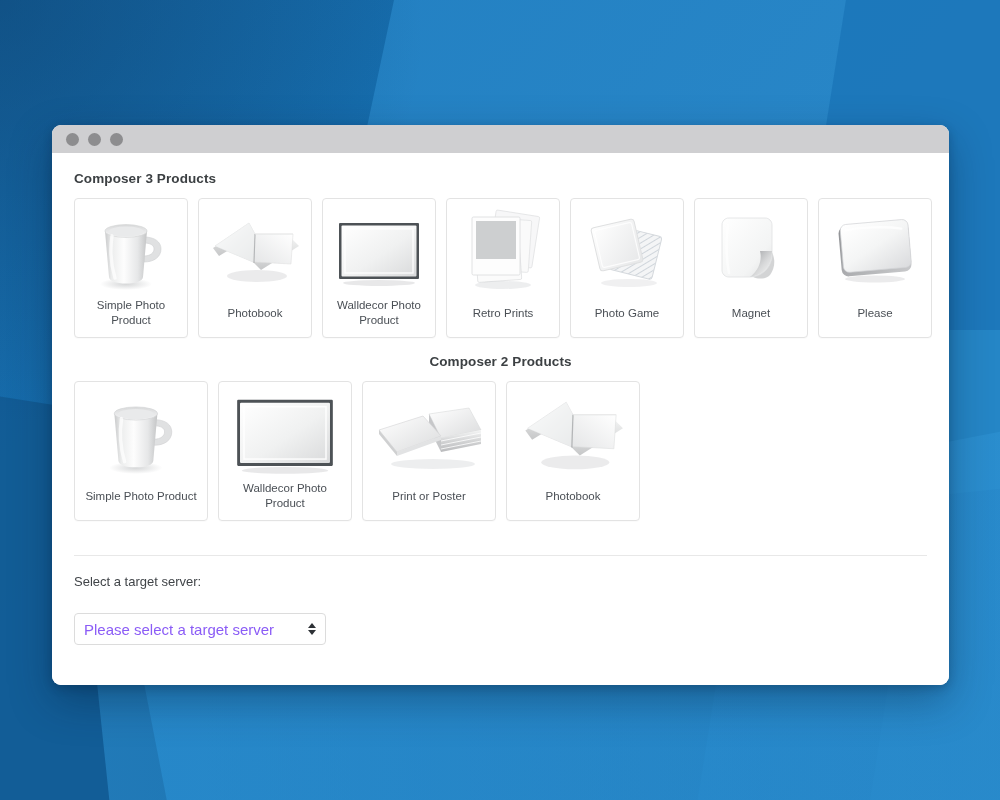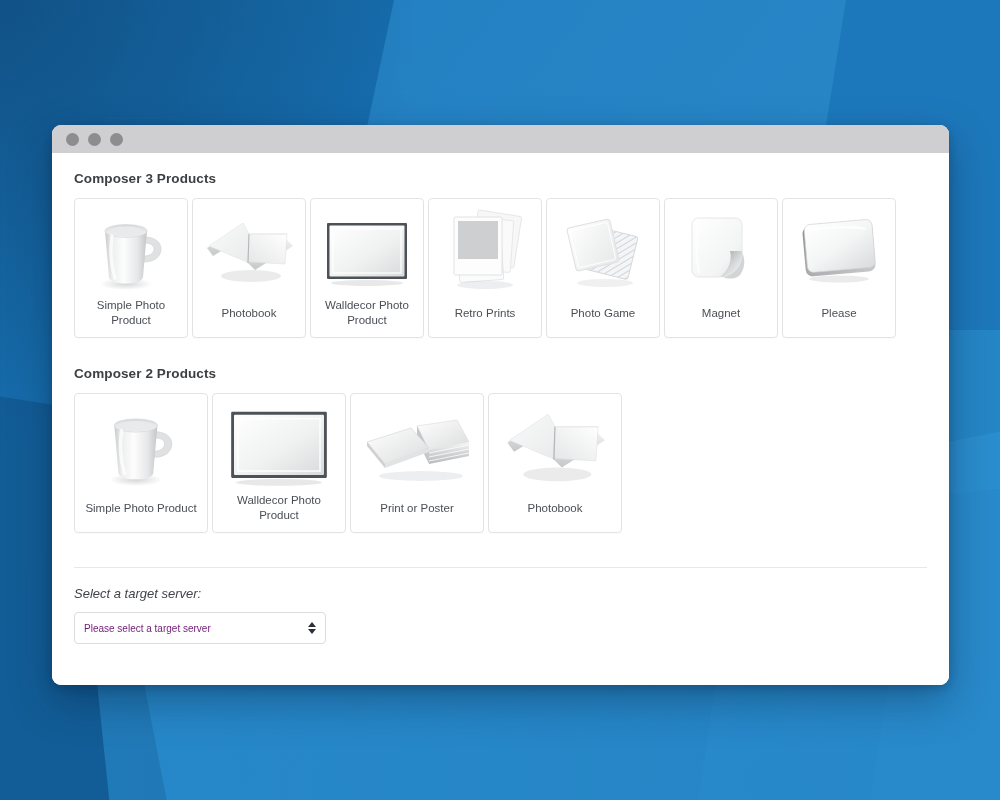--- a/index.html
+++ b/index.html
@@ -116,25 +116,25 @@
     overflow: hidden;
   }
 
   .section-title {
     font-size: 13.5px;
     font-weight: bold;
     color: #3c4043;
     letter-spacing: .1px;
     margin-bottom: 12px;
   }
-  .section-title.second { margin-top: 28px; }
+  .section-title.second { margin-top: 16px; text-align: center; }
 
   .card-row {
     display: flex;
-    gap: 4px;
+    gap: 10px;
   }
 
   .product-card {
     width: 114px;
     flex: 0 0 114px;
     height: 140px;
     border: 1px solid #e3e3e3;
     border-radius: 4px;
     background: #fff;
     display: flex;
@@ -169,38 +169,37 @@
   .divider {
     height: 1px;
     background: #e8e8e8;
     margin: 34px 0 0 0;
   }
 
   .server-block { padding-top: 18px; }
   .server-label {
     font-size: 13px;
     color: #404448;
-    margin-bottom: 11px;
-    font-style: italic;
+    margin-bottom: 24px;
   }
   .server-select {
     width: 252px;
     height: 32px;
     border: 1px solid #dcdcdc;
     border-radius: 4px;
     background: #fff;
     display: flex;
     align-items: center;
     padding: 0 9px;
     cursor: pointer;
   }
   .server-select .val {
     flex: 1 1 auto;
-    font-size: 10px;
-    color: #701a75;
+    font-size: 15px;
+    color: #8b5cf6;
     white-space: nowrap;
     overflow: hidden;
   }
   .stepper-arrows {
     flex: 0 0 auto;
     display: flex;
     flex-direction: column;
     align-items: center;
     gap: 2px;
     color: #2d3136;

